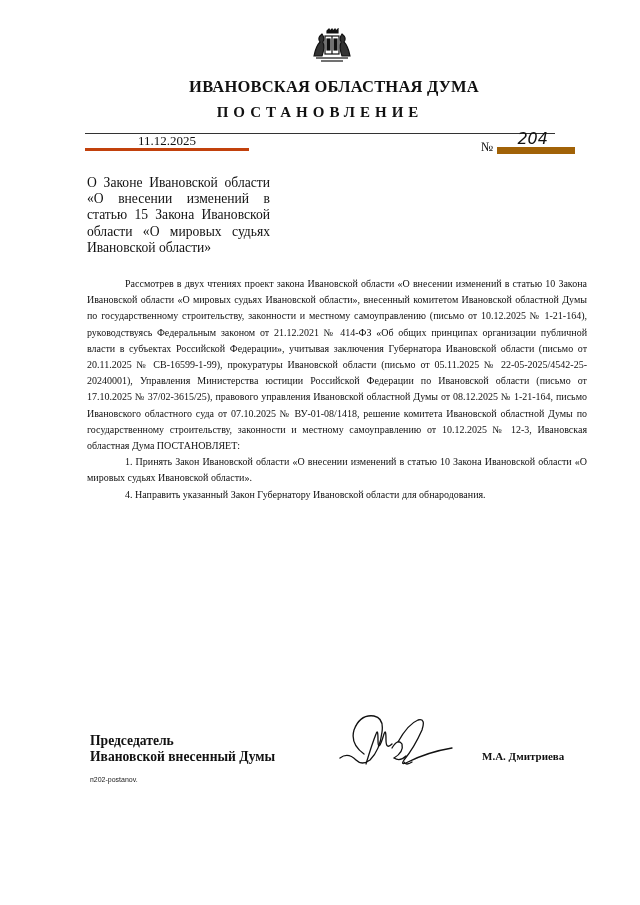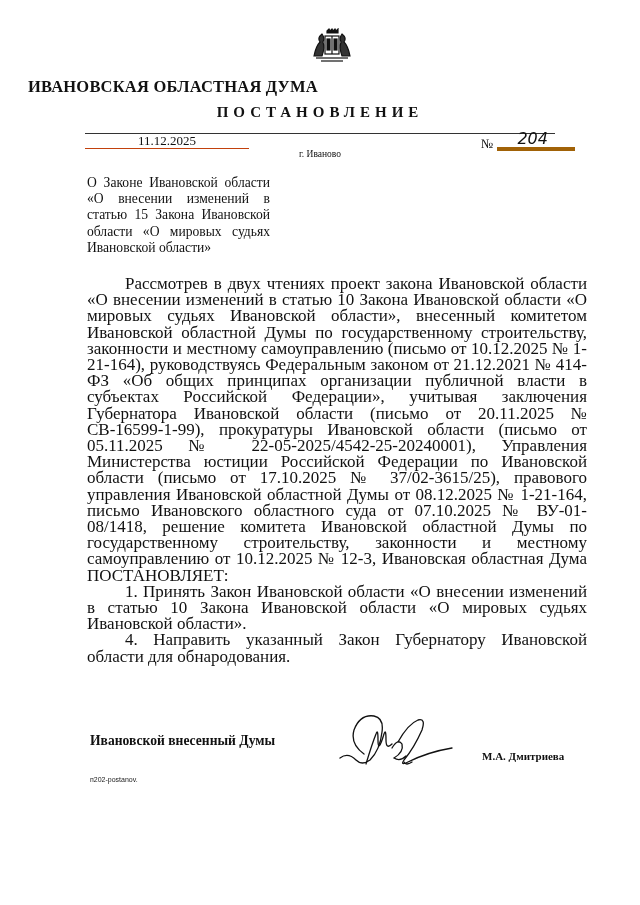--- a/index.html
+++ b/index.html
@@ -1,28 +1,28 @@
 <!DOCTYPE html>
 <html><head>
 <meta charset="utf-8">
 <style>
   html, body { margin: 0; padding: 0; background: #ffffff; }
   body { width: 640px; height: 905px; position: relative; overflow: hidden; color: #111; font-family: "Liberation Serif", serif; }
   .page { position: absolute; left: 0; top: 0; width: 640px; height: 905px; background: #fff; }
   .emblem { position: absolute; left: 311px; top: 28px; width: 42px; height: 34px; }
-  .org { position: absolute; left: 0; right: 0; top: 77px; text-align: left; font-weight: bold; font-size: 16.5px; letter-spacing: 0.2px; padding-left: 28px; }
+  .org { position: absolute; left: 0; right: 0; top: 77px; text-align: center; font-weight: bold; font-size: 16.5px; letter-spacing: 0.2px; padding-left: 28px; }
   .doctype { position: absolute; left: 0; right: 0; top: 104px; text-align: center; font-weight: bold; font-size: 15px; letter-spacing: 5px; }
   .rule-top { position: absolute; left: 85px; top: 133px; width: 470px; height: 0; border-top: 1px solid #333; }
-  .date { position: absolute; left: 85px; top: 134px; width: 164px; text-align: center; font-size: 13px; border-bottom: 1px solid #c2410c; line-height: 14px; }
+  .date { position: absolute; left: 85px; top: 134px; width: 164px; text-align: center; font-size: 13px; border-bottom: 3px solid #c2410c; line-height: 14px; }
   .num-wrap { position: absolute; left: 481px; top: 131px; width: 94px; display: flex; align-items: flex-end; }
   .num-sign { font-size: 13px; line-height: 14px; }
-  .num-val { flex: 1; margin-left: 4px; border-bottom: 4px solid #a16207; font-family: "DejaVu Sans", sans-serif; font-style: italic; font-size: 16px; line-height: 16px; padding-left: 20px; }
+  .num-val { flex: 1; margin-left: 4px; border-bottom: 7px solid #a16207; font-family: "DejaVu Sans", sans-serif; font-style: italic; font-size: 16px; line-height: 16px; padding-left: 20px; }
   .city { position: absolute; left: 0; right: 0; top: 149px; text-align: center; font-size: 9.5px; }
   .title-block { position: absolute; left: 87px; top: 175px; width: 183px; font-size: 13.6px; line-height: 16.2px; text-align: justify; }
-  .body-text { position: absolute; left: 87px; top: 276px; width: 500px; font-size: 17px; line-height: 16.2px; text-align: justify; }
+  .body-text { position: absolute; left: 87px; top: 276px; width: 500px; font-size: 10px; line-height: 16.2px; text-align: justify; }
   .body-text p { margin: 0; }
   .indent { text-indent: 38px; }
   .sig-left { position: absolute; left: 90px; top: 733px; font-weight: bold; font-size: 13.6px; line-height: 16px; }
   .sig-right { position: absolute; left: 482px; top: 750px; font-weight: bold; font-size: 11px; }
   .signature { position: absolute; left: 336px; top: 712px; width: 120px; height: 70px; }
   .footer-code { position: absolute; left: 90px; top: 776px; font-family: "Liberation Sans", sans-serif; font-size: 7px; color: #222; }
 </style>
 </head>
 <body>
 
@@ -44,31 +44,31 @@
 
   <div class="org">ИВАНОВСКАЯ ОБЛАСТНАЯ ДУМА</div>
   <div class="doctype">ПОСТАНОВЛЕНИЕ</div>
 
   <div class="rule-top"></div>
   <div class="date">11.12.2025</div>
   <div class="num-wrap">
     <span class="num-sign">№</span>
     <span class="num-val">204</span>
   </div>
-  <div class="city">г. Иваново</div>
 
   <div class="title-block">О Законе Ивановской области «О внесении изменений в статью 15 Закона Ивановской области «О мировых судьях Ивановской области»</div>
 
   <div class="body-text">
     <p class="indent">Рассмотрев в двух чтениях проект закона Ивановской области «О внесении изменений в статью 10 Закона Ивановской области «О мировых судьях Ивановской области», внесенный комитетом Ивановской областной Думы по государственному строительству, законности и местному самоуправлению (письмо от 10.12.2025 № 1-21-164), руководствуясь Федеральным законом от 21.12.2021 № 414-ФЗ «Об общих принципах организации публичной власти в субъектах Российской Федерации», учитывая заключения Губернатора Ивановской области (письмо от 20.11.2025 № СВ-16599-1-99), прокуратуры Ивановской области (письмо от 05.11.2025 № 22-05-2025/4542-25-20240001), Управления Министерства юстиции Российской Федерации по Ивановской области (письмо от 17.10.2025 № 37/02-3615/25), правового управления Ивановской областной Думы от 08.12.2025 № 1-21-164, письмо Ивановского областного суда от 07.10.2025 № ВУ-01-08/1418, решение комитета Ивановской областной Думы по государственному строительству, законности и местному самоуправлению от 10.12.2025 № 12-3, Ивановская областная Дума ПОСТАНОВЛЯЕТ:</p>
     <p class="indent">1. Принять Закон Ивановской области «О внесении изменений в статью 10 Закона Ивановской области «О мировых судьях Ивановской области».</p>
     <p class="indent">4. Направить указанный Закон Губернатору Ивановской области для обнародования.</p>
   </div>
 
   <div class="sig-left">
+    <div>Председатель</div>
     <div>Ивановской внесенный Думы</div>
   </div>
 
   <svg class="signature" viewBox="0 0 120 70">
     <g fill="none" stroke="#111" stroke-width="1.3" stroke-linecap="round">
       <path d="M4 46 q8 -6 16 2 q6 6 14 0 q10 -10 12 -28 q2 -14 -8 -16 q-14 -2 -20 14 q-4 14 10 24"></path>
       <path d="M30 52 q6 -20 10 -30 q2 -6 2 6 q0 14 6 -6 q2 -6 2 6 q0 10 6 4"></path>
       <path d="M56 36 q6 -10 10 -4 q2 8 -8 14 q6 4 12 -2"></path>
       <path d="M62 30 q10 -18 20 -22 q8 -2 4 10 q-8 18 -18 30 q-4 6 4 2 q20 -10 44 -14"></path>
       <path d="M68 50 q2 4 8 0"></path>

